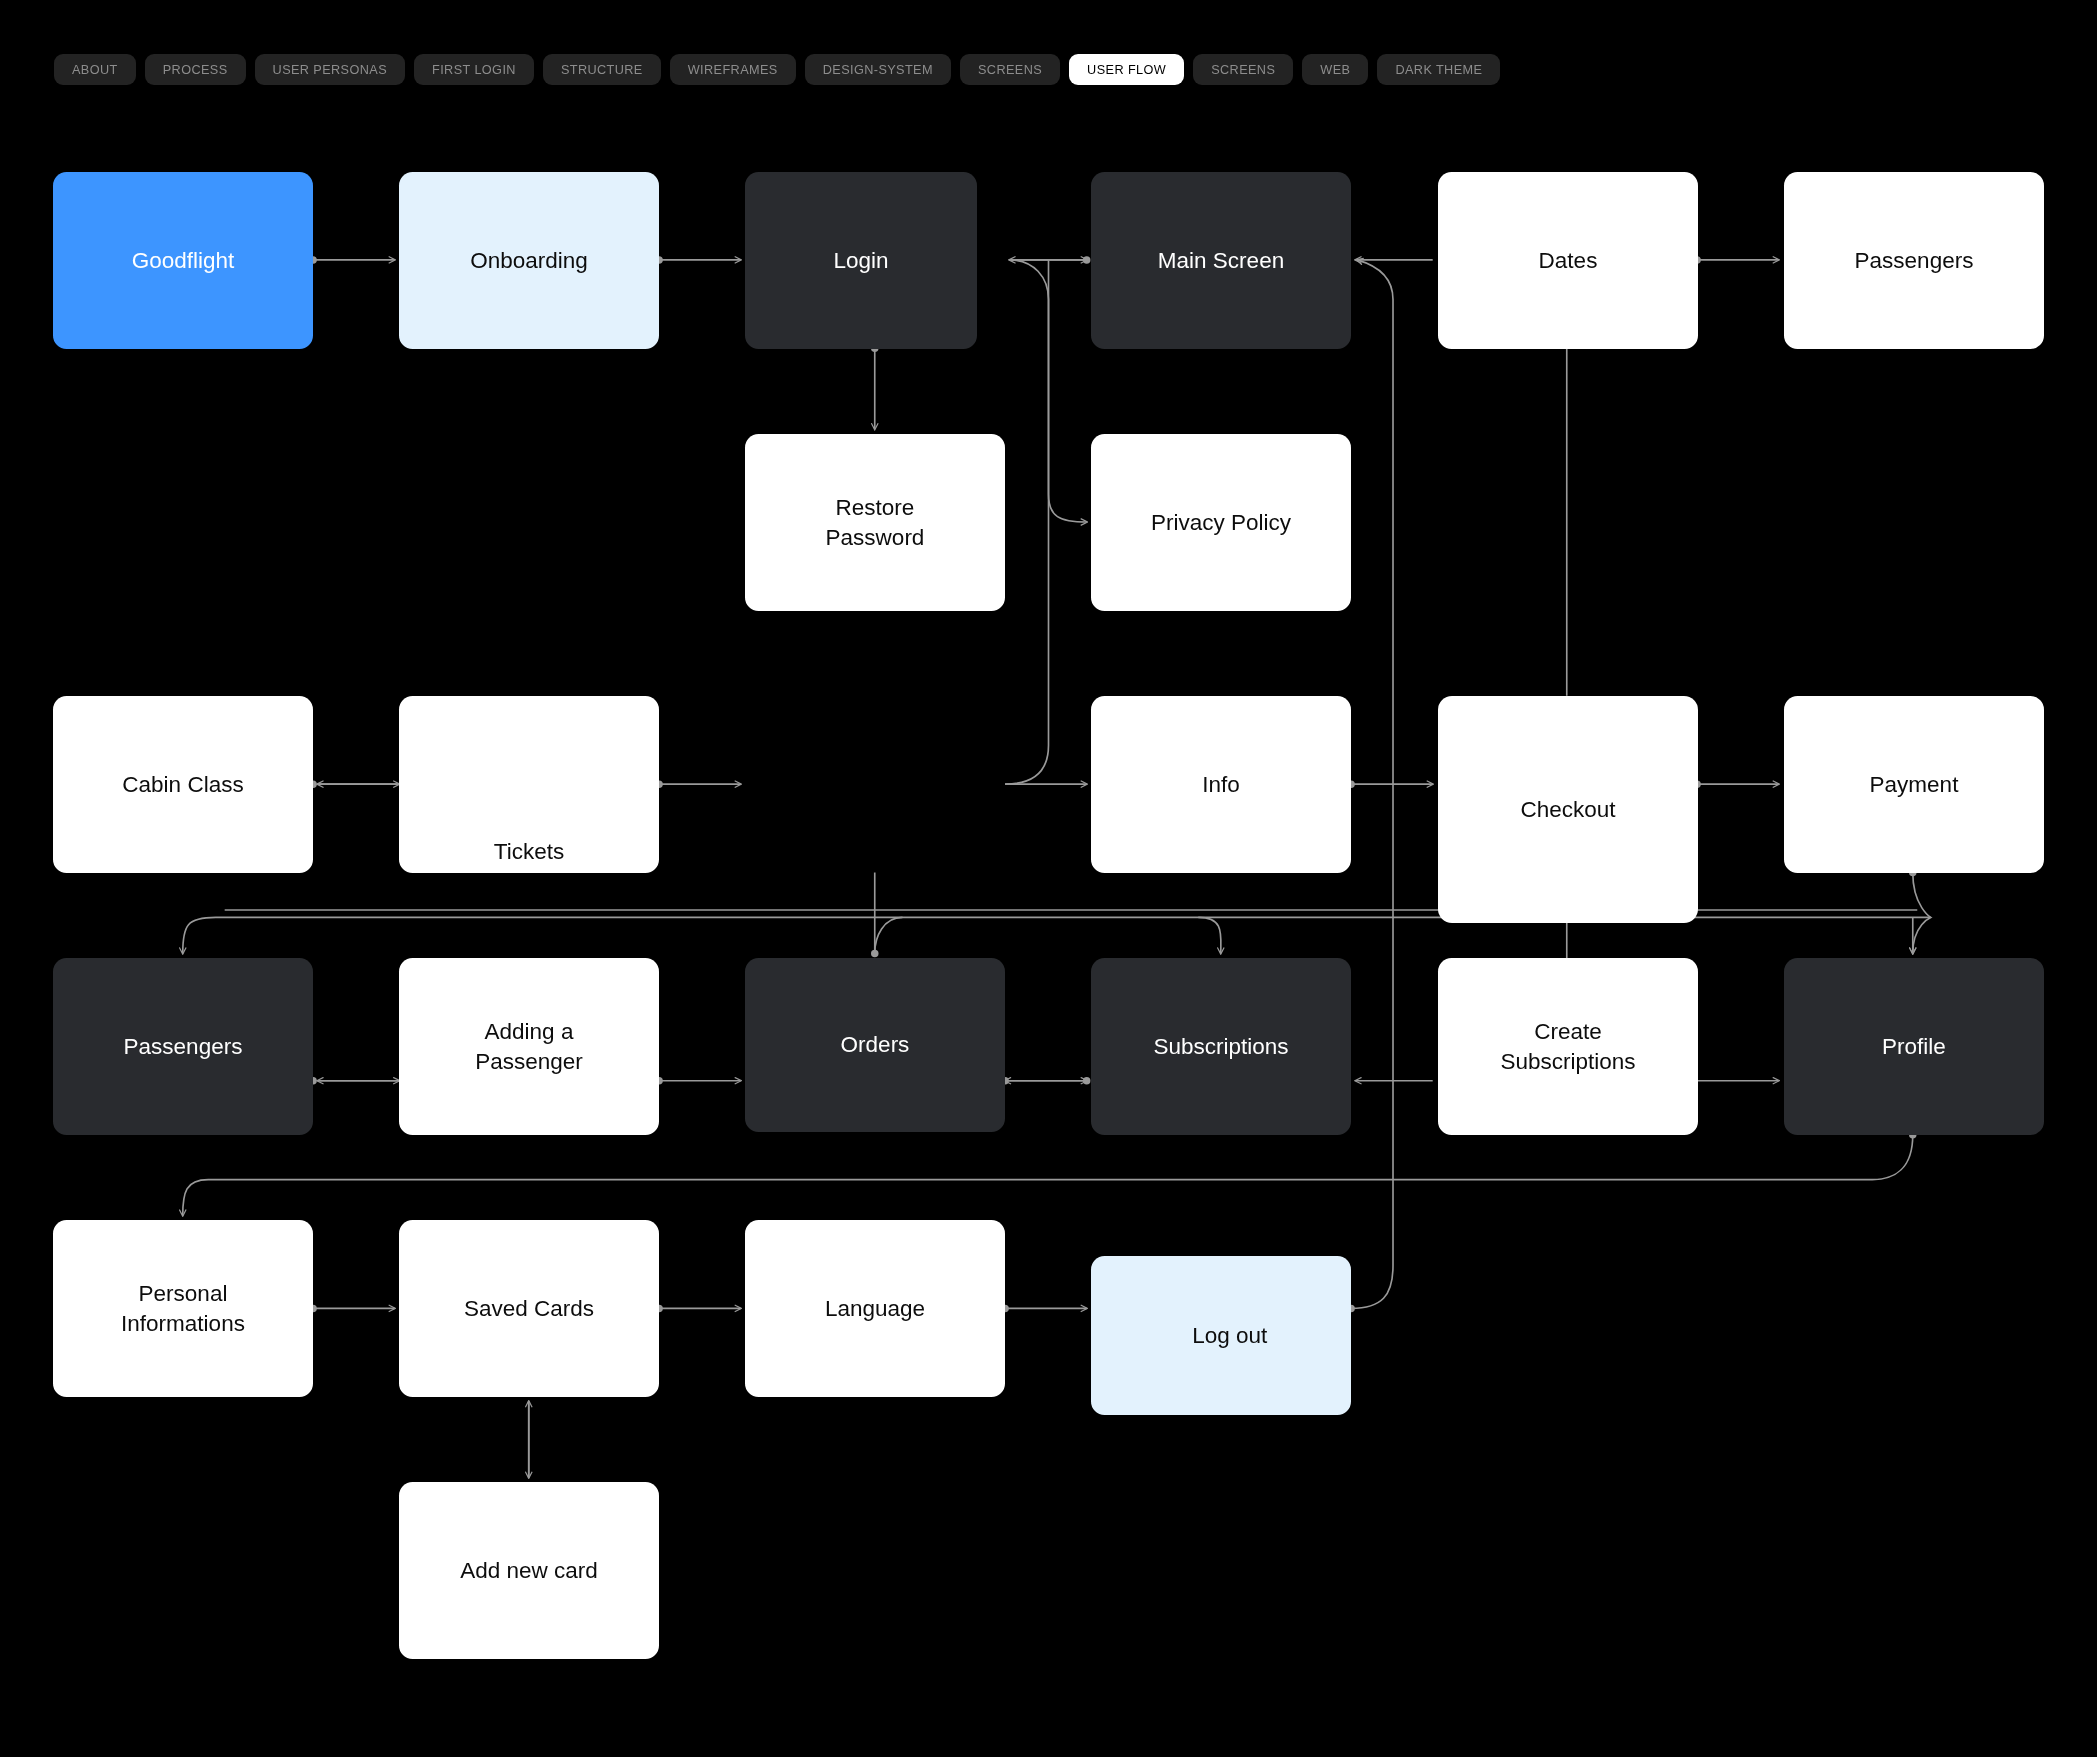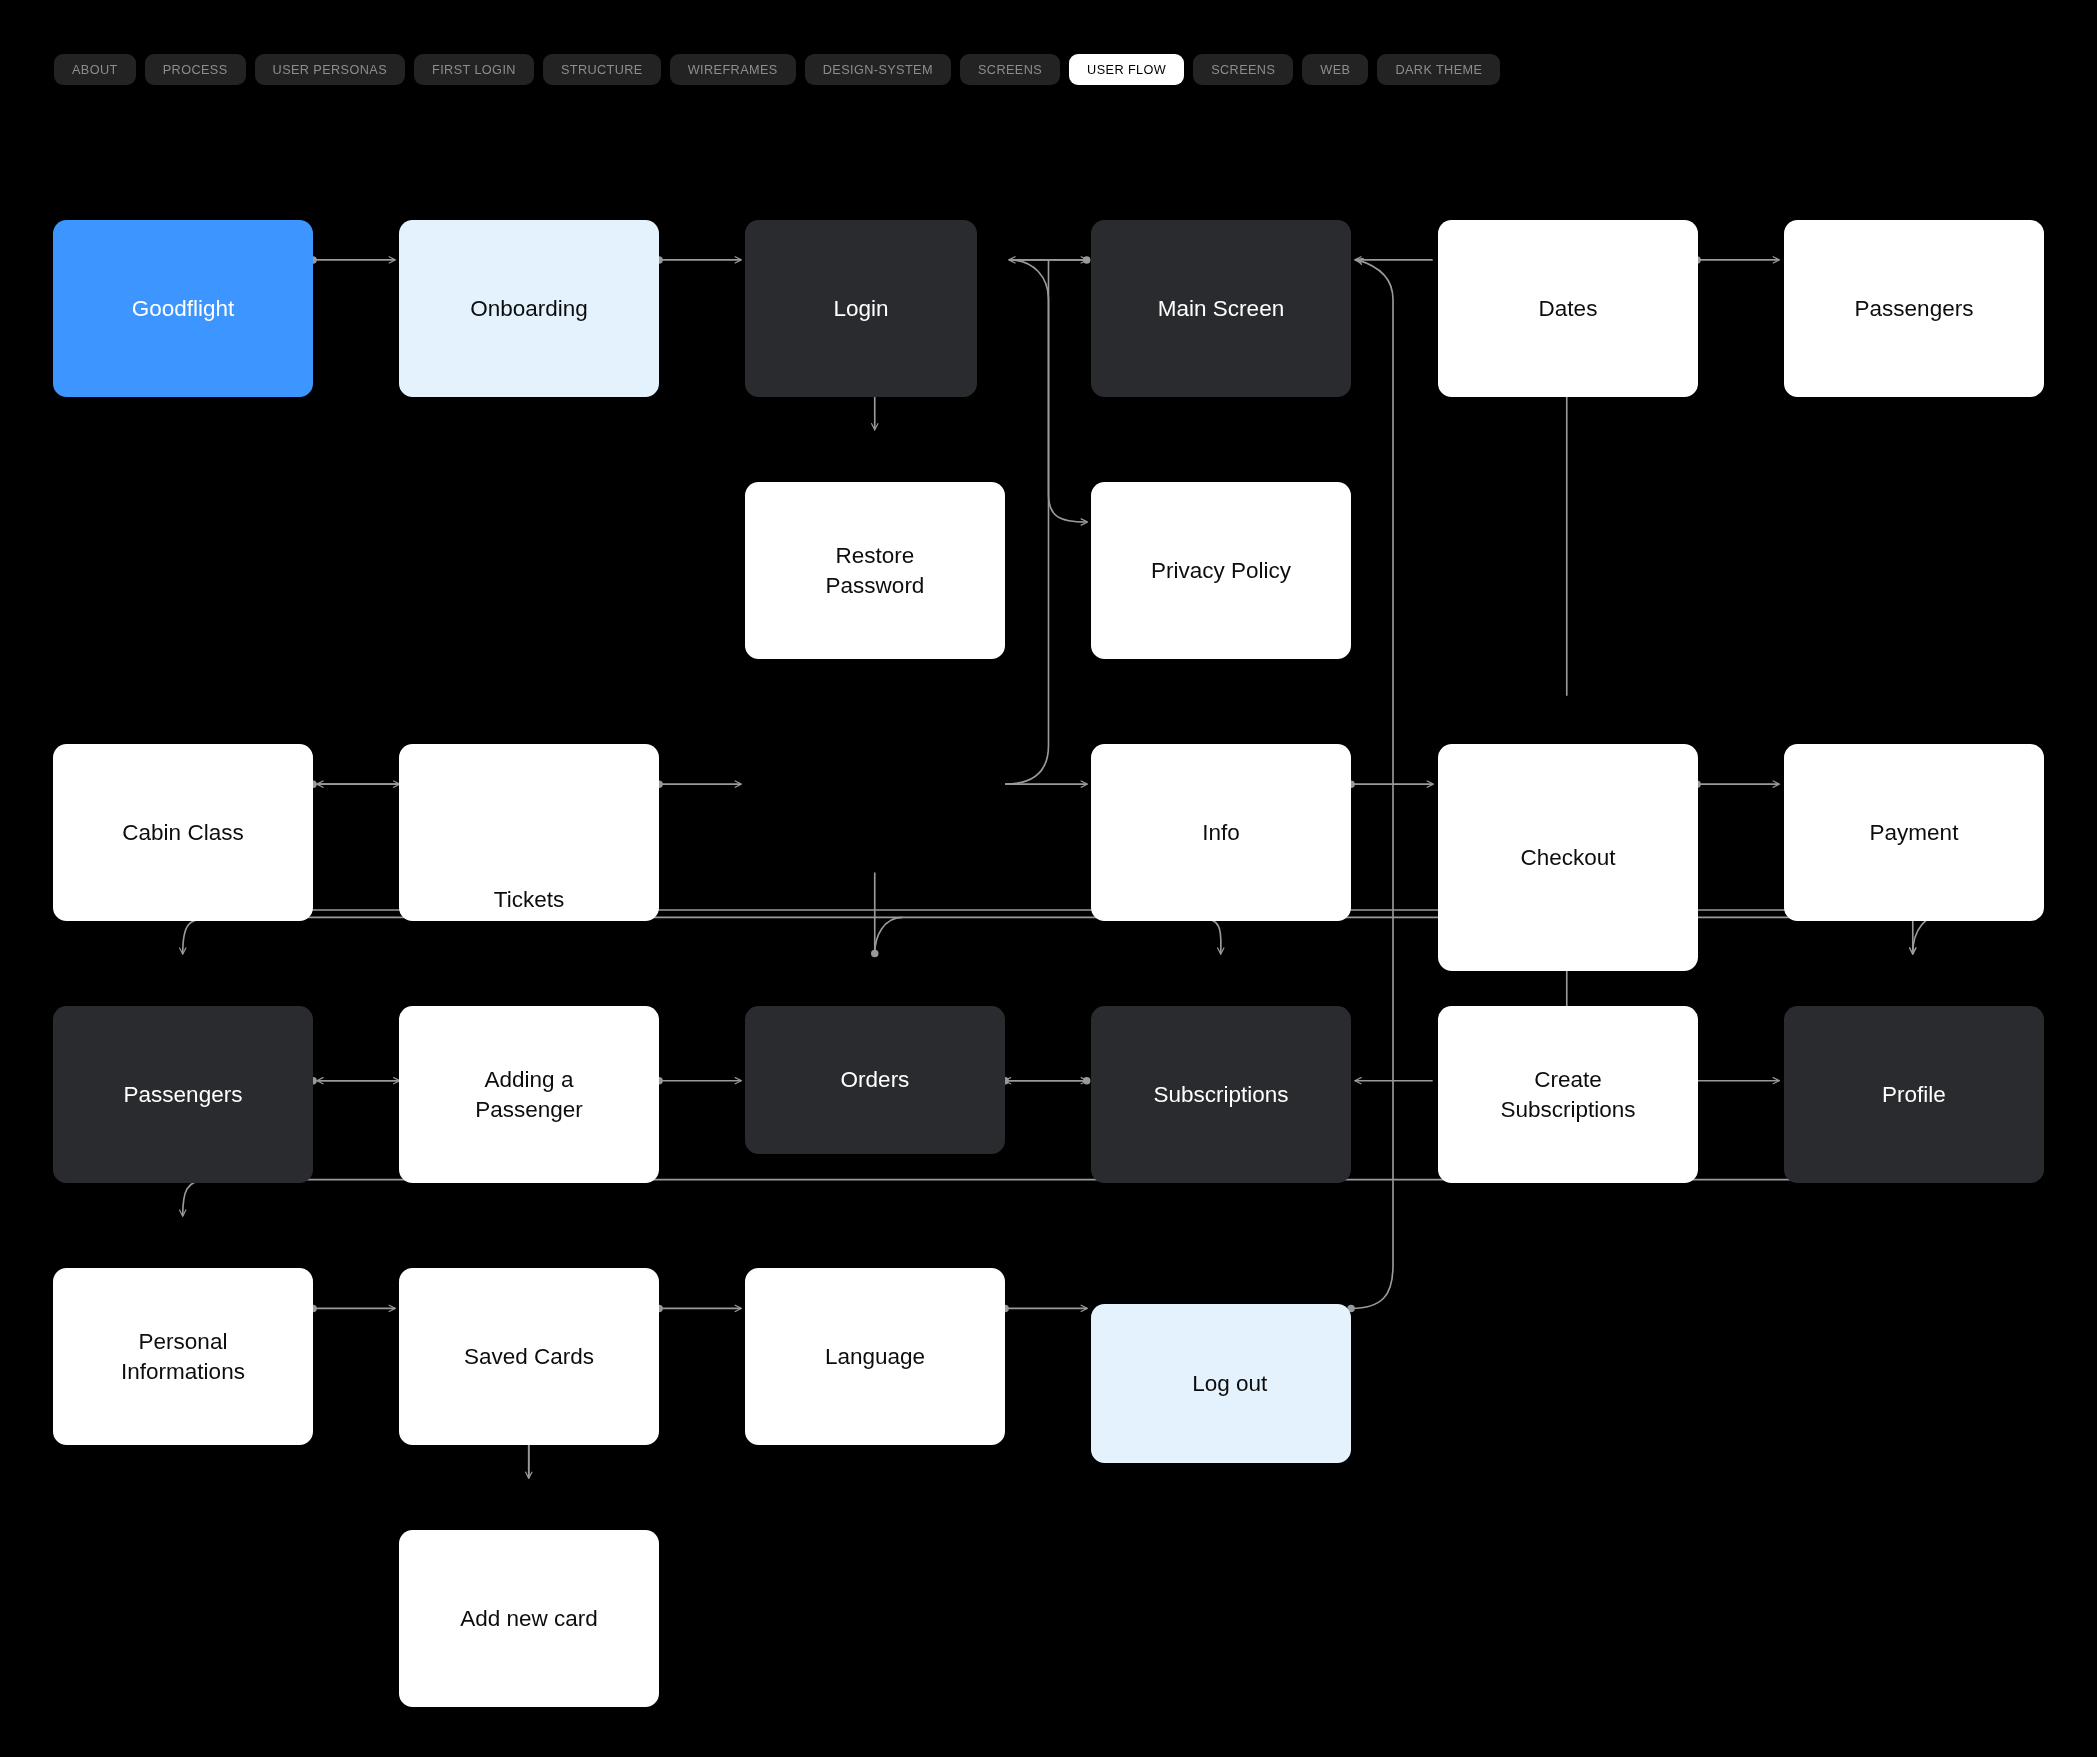--- a/index.html
+++ b/index.html
@@ -17,21 +17,20 @@
 
   
   #canvas{position:absolute;left:0;top:0;width:2097px;height:1757px;}
   #wires{position:absolute;left:0;top:0;width:2097px;height:1757px;pointer-events:none;}
 
   .node{
     position:absolute;border-radius:13.5px;display:flex;align-items:center;
     justify-content:center;text-align:center;box-sizing:border-box;padding:6px 10.5px;
     font-size:22.5px;line-height:1.32;font-family:"Liberation Sans",sans-serif;
     font-weight:400;
-    margin-top:48px;
   }
   .node.white{background:#ffffff;color:#0d0d0d;}
   .node.dark {background:#292b2f;color:#ffffff;}
   .node.blue {background:#3d95ff;color:#ffffff;}
   .node.ice  {background:#e3f2fd;color:#0d0d0d;}
   .node .lbl{white-space:pre-line;display:block;}
 </style>
 </head>
 <body>
 
@@ -193,21 +192,21 @@
     <div class="node white" style="left: 1784px; top: 696px; width: 260px; height: 177px;">
       <span class="lbl">Payment</span>
     </div>
     <div class="node dark" style="left: 53px; top: 958px; width: 260px; height: 177px;">
       <span class="lbl">Passengers</span>
     </div>
     <div class="node white" style="left: 399px; top: 958px; width: 260px; height: 177px;">
       <span class="lbl">Adding a
 Passenger</span>
     </div>
-    <div class="node dark" style="left: 745px; top: 958px; width: 260px; height: 148px;">
+    <div class="node dark" style="left: 745px; top: 958px; width: 260px; height: 174px;">
       <span class="lbl">Orders</span>
     </div>
     <div class="node dark" style="left: 1091px; top: 958px; width: 260px; height: 177px;">
       <span class="lbl">Subscriptions</span>
     </div>
     <div class="node white" style="left: 1438px; top: 958px; width: 260px; height: 177px;">
       <span class="lbl">Create
 Subscriptions</span>
     </div>
     <div class="node dark" style="left: 1784px; top: 958px; width: 260px; height: 177px;">

